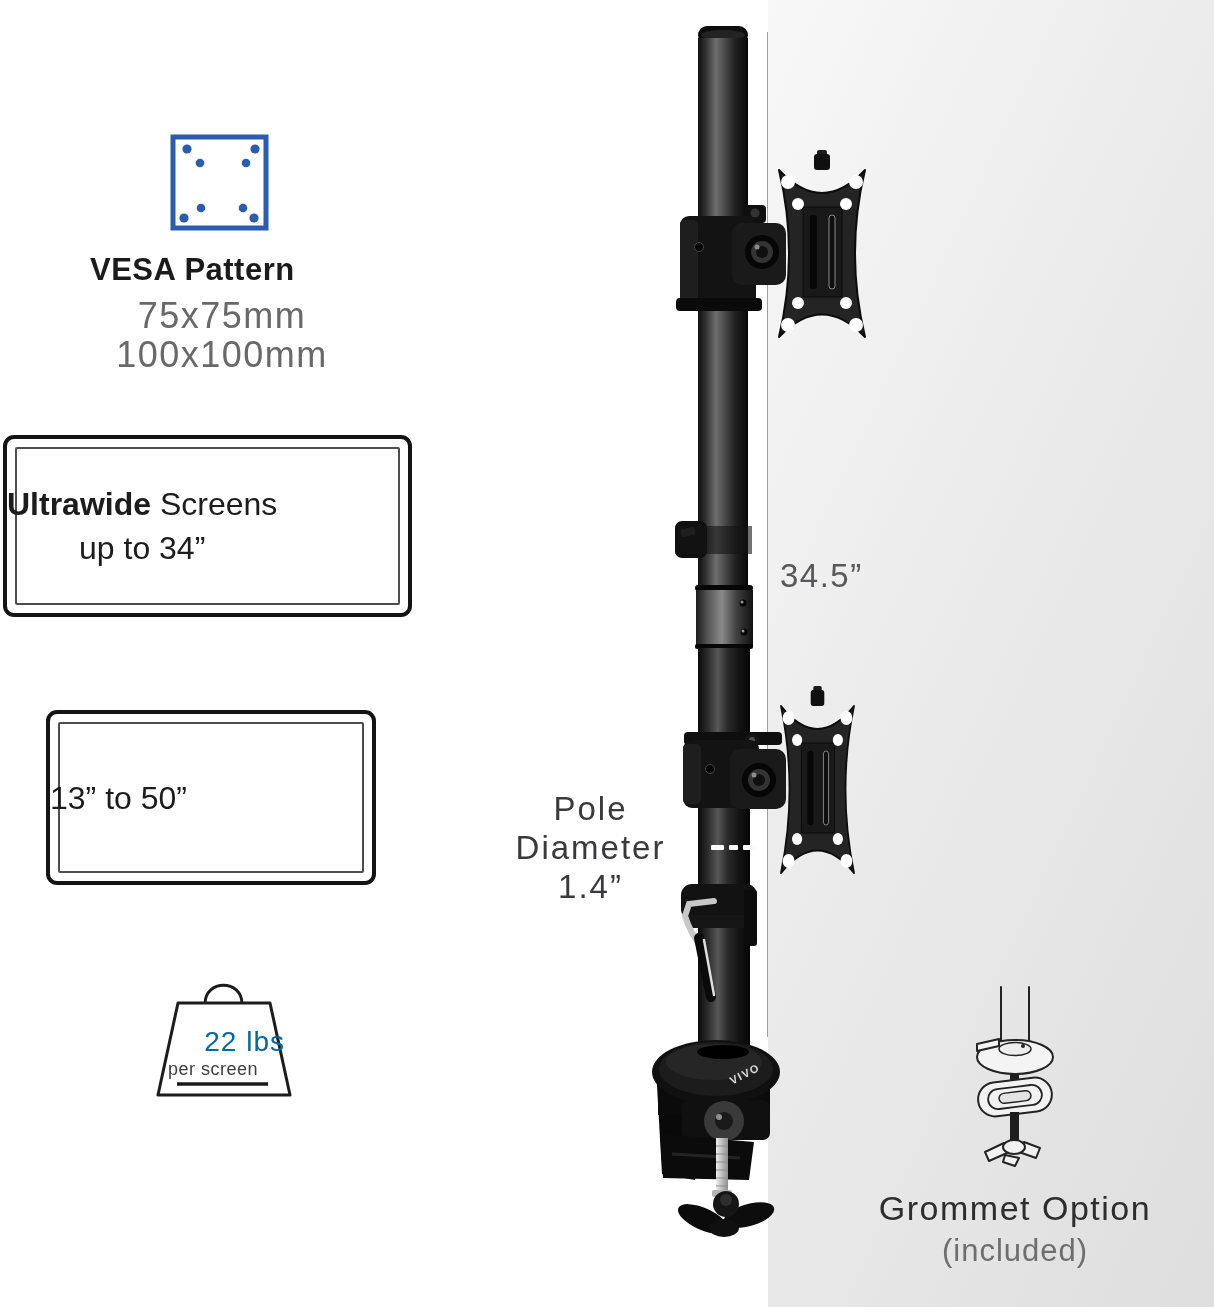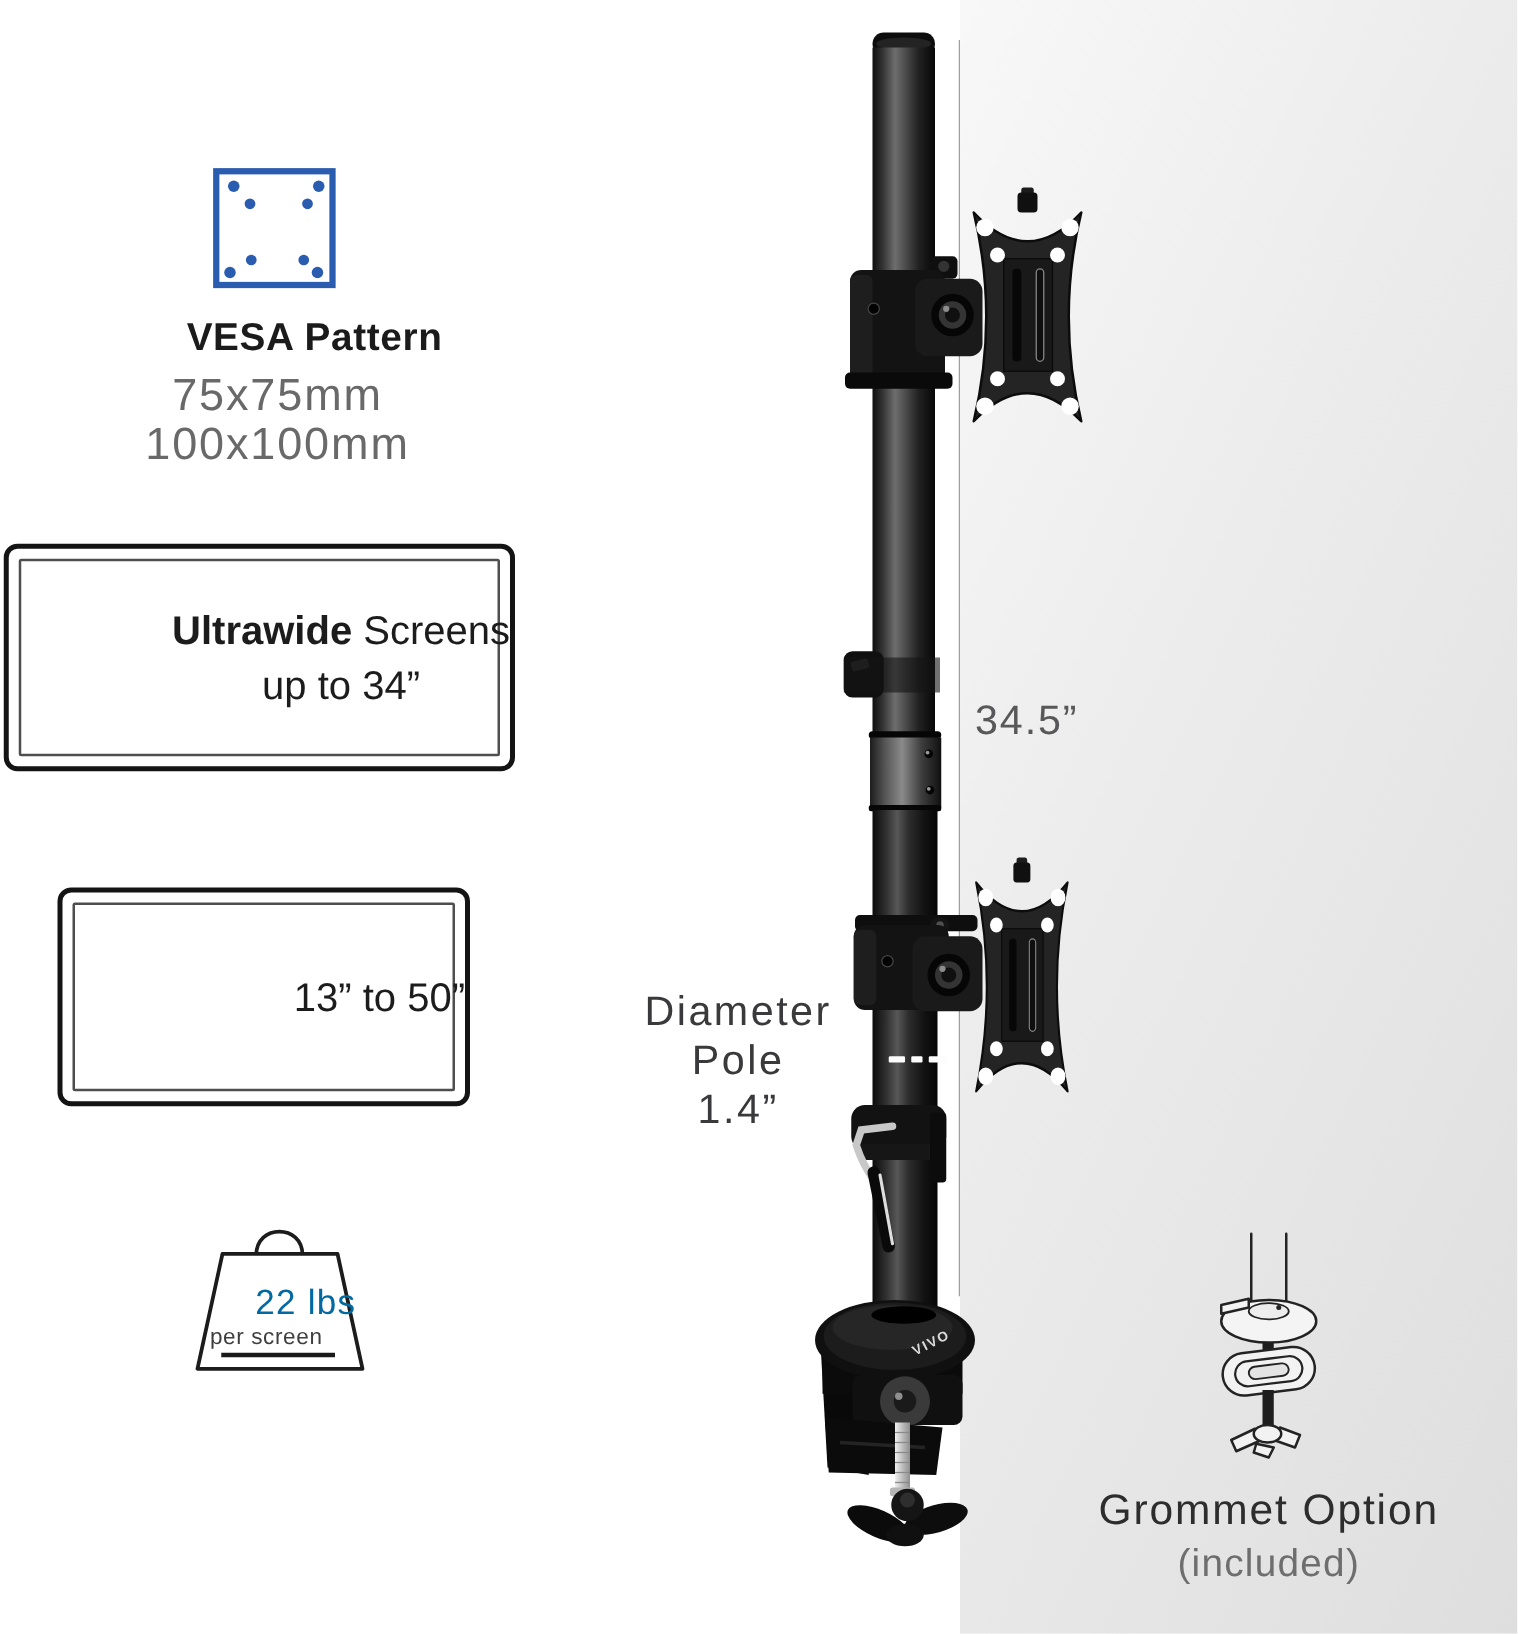--- a/index.html
+++ b/index.html
@@ -9,29 +9,29 @@
     font-family:"Liberation Sans", sans-serif;
     -webkit-font-smoothing:antialiased;
   }
   .abs{position:absolute;}
   
   .bg-right{left:768px;top:0;width:446px;height:1307px;
     background:linear-gradient(115deg,#f8f8f8 0%,#ececec 40%,#dedede 100%);}
   
   .measure-line{left:767px;top:32px;width:1px;height:1005px;background:#9f9f9f;}
   
-  .vesa-title{left:90px;top:252px;width:264px;text-align:right;
+  .vesa-title{left:90px;top:252px;width:264px;text-align:left;
     font-size:31px;font-weight:700;color:#1b1b1b;letter-spacing:0.5px;}
   .vesa-size{left:90px;width:264px;text-align:center;font-size:36px;
     color:#696969;letter-spacing:1.5px;}
   .vesa-size.s1{top:295px;}
   .vesa-size.s2{top:334px;}
   
   .spec-box{border:4px solid #141414;border-radius:11px;box-sizing:border-box;
-    background:#ffffff;display:flex;align-items:center;justify-content:flex-end;}
+    background:#ffffff;display:flex;align-items:center;justify-content:flex-start;}
   .box-ultrawide{left:3px;top:435px;width:409px;height:182px;}
   .box-standard{left:46px;top:710px;width:330px;height:175px;}
   .spec-box .inner-border{position:absolute;inset:8px;border:2px solid #4e4e4e;
     border-radius:2px;pointer-events:none;}
   .spec-box .box-text{position:relative;text-align:center;font-size:32px;
     line-height:44px;color:#1c1c1c;}
   .spec-box .b{font-weight:700;}
   
   .weight-value{left:163px;top:1026px;width:122px;text-align:right;
     font-size:28px;color:#0369a1;letter-spacing:1px;}
@@ -257,18 +257,18 @@
     <rect x="1010" y="1112" width="9" height="28" fill="#1e1e1e" stroke="none"></rect>
     <path d="M1004,1143 L985,1152 L989,1161 L1007,1153 Z" fill="#f2f2f2"></path>
     <path d="M1024,1142 L1040,1148 L1036,1158 L1019,1152 Z" fill="#f2f2f2"></path>
     <path d="M1005,1155 L1019,1158 L1015,1166 L1003,1162 Z" fill="#f2f2f2"></path>
     <ellipse cx="1014" cy="1147" rx="11" ry="7" fill="#f2f2f2"></ellipse>
   </g>
 </svg>
 
 <div class="abs pole-height">34.5”</div>
 <div class="abs pole-diameter">
+  <div>Pole</div>
   <div>Diameter</div>
-  <div>Pole</div>
   <div>1.4”</div>
 </div>
 <div class="abs grommet-title">Grommet Option</div>
 <div class="abs grommet-subtitle">(included)</div>
 
 </body></html>

